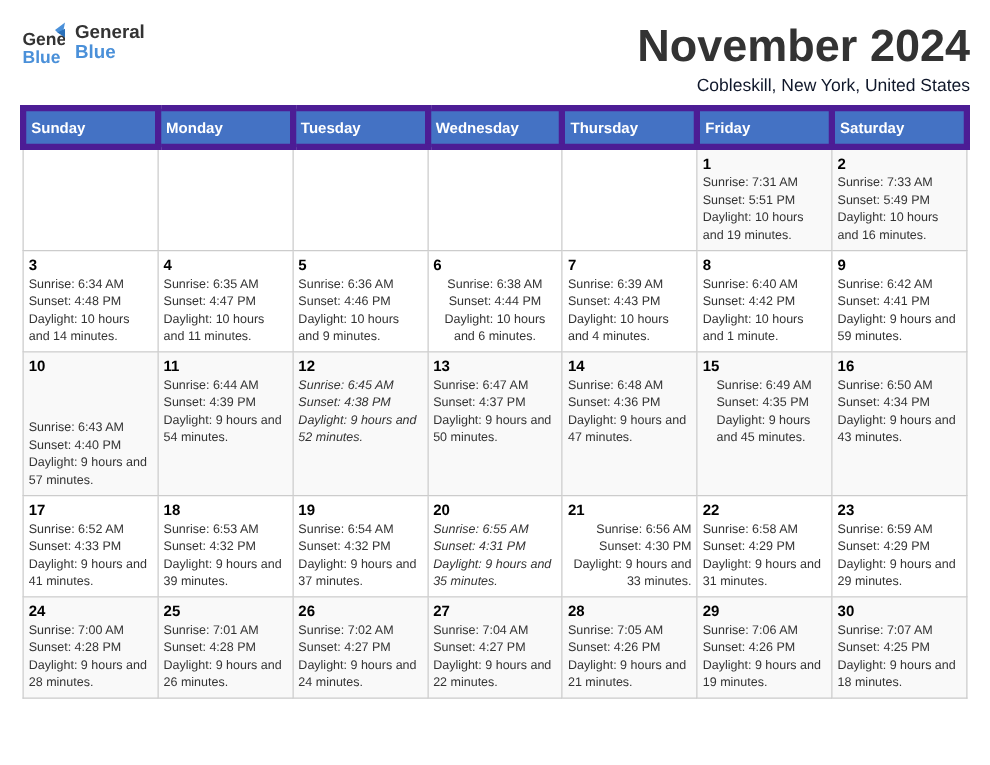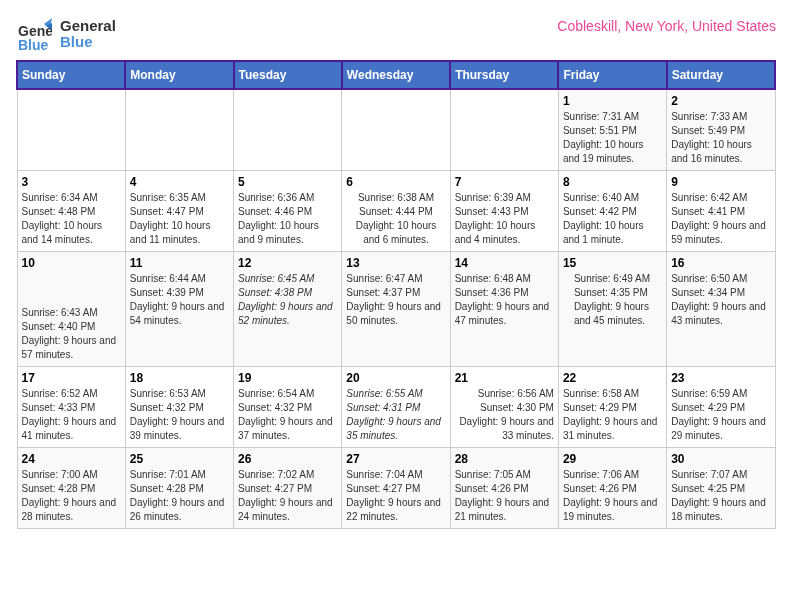--- a/index.html
+++ b/index.html
@@ -16,35 +16,35 @@
       align-items: flex-start;
       margin-bottom: 8px;
     }
     .logo {
       display: flex;
       align-items: center;
       gap: 4px;
     }
     .title-area { text-align: right; }
     .month-title { font-size: 36px; font-weight: bold; color: #333; }
-    .location { font-size: 14px; color: #ec4899; margin-top: 2px; }
+    .location { font-size: 14px; color: #0f172a; margin-top: 2px; }
 
     .calendar-table {
       width: 100%;
       border-collapse: collapse;
       font-size: 11px;
     }
     .calendar-table thead tr th {
       background-color: #4472c4;
       color: #fff;
       padding: 6px 4px;
       text-align: left;
       font-size: 12px;
       font-weight: bold;
-      border: 2px solid #4c1d95;
+      border: 5px solid #4c1d95;
     }
     .calendar-table tbody tr td {
       border: 1px solid #ccc;
       vertical-align: top;
       padding: 4px;
       width: calc(100% / 7);
       min-height: 70px;
       height: 80px;
       background: #fff;
     }
@@ -77,20 +77,21 @@
       <text x="2" y="34" font-size="14" font-weight="bold" fill="#4a90d9">Blue</text>
       <polygon points="28,8 36,2 34,12 30,10" fill="#4a90d9"></polygon>
       <polygon points="30,10 38,6 36,14" fill="#2a70b9"></polygon>
     </svg>
     <div style="line-height:1.2; margin-left:4px;">
       <div style="font-size:15px; font-weight:bold; color:#333;">General</div>
       <div style="font-size:15px; font-weight:bold; color:#4a90d9; margin-top:-2px;">Blue</div>
     </div>
   </div>
   <div class="title-area">
+    <div class="month-title">November 2024</div>
     <div class="location">Cobleskill, New York, United States</div>
   </div>
 </div>
 
 <table class="calendar-table">
   <thead>
     <tr>
     <th>Sunday</th>
         <th>Monday</th>
         <th>Tuesday</th>

